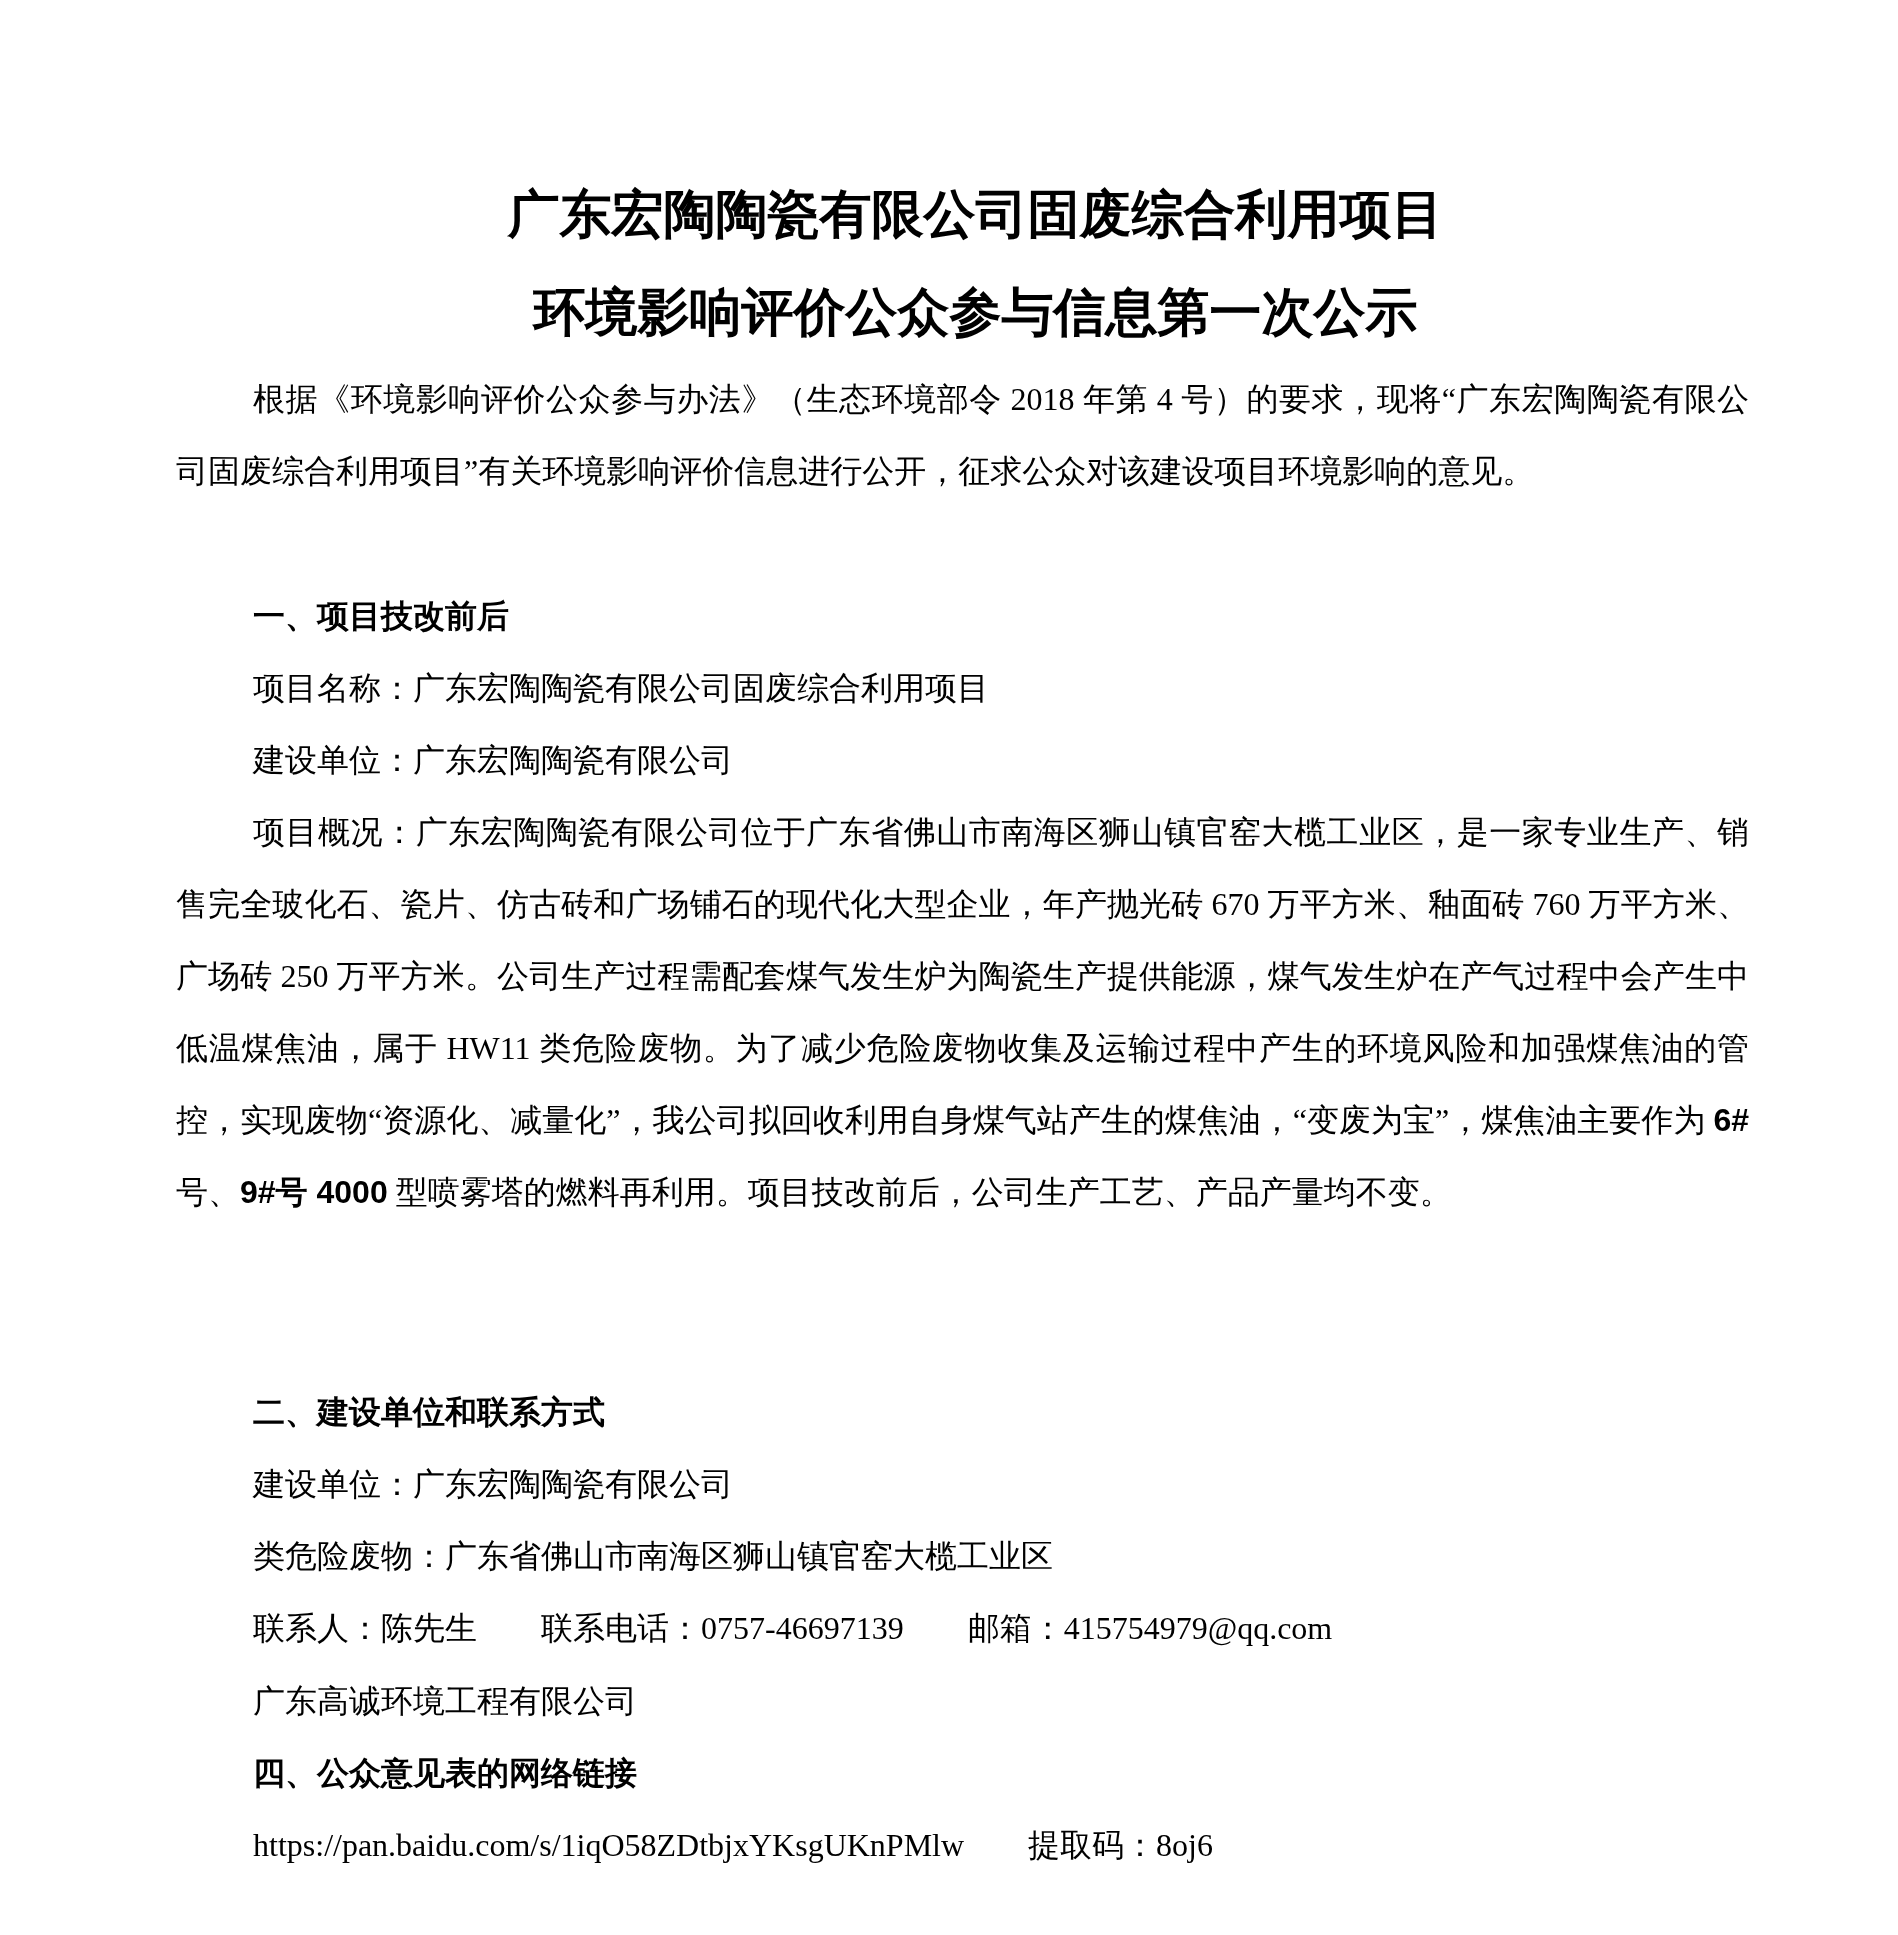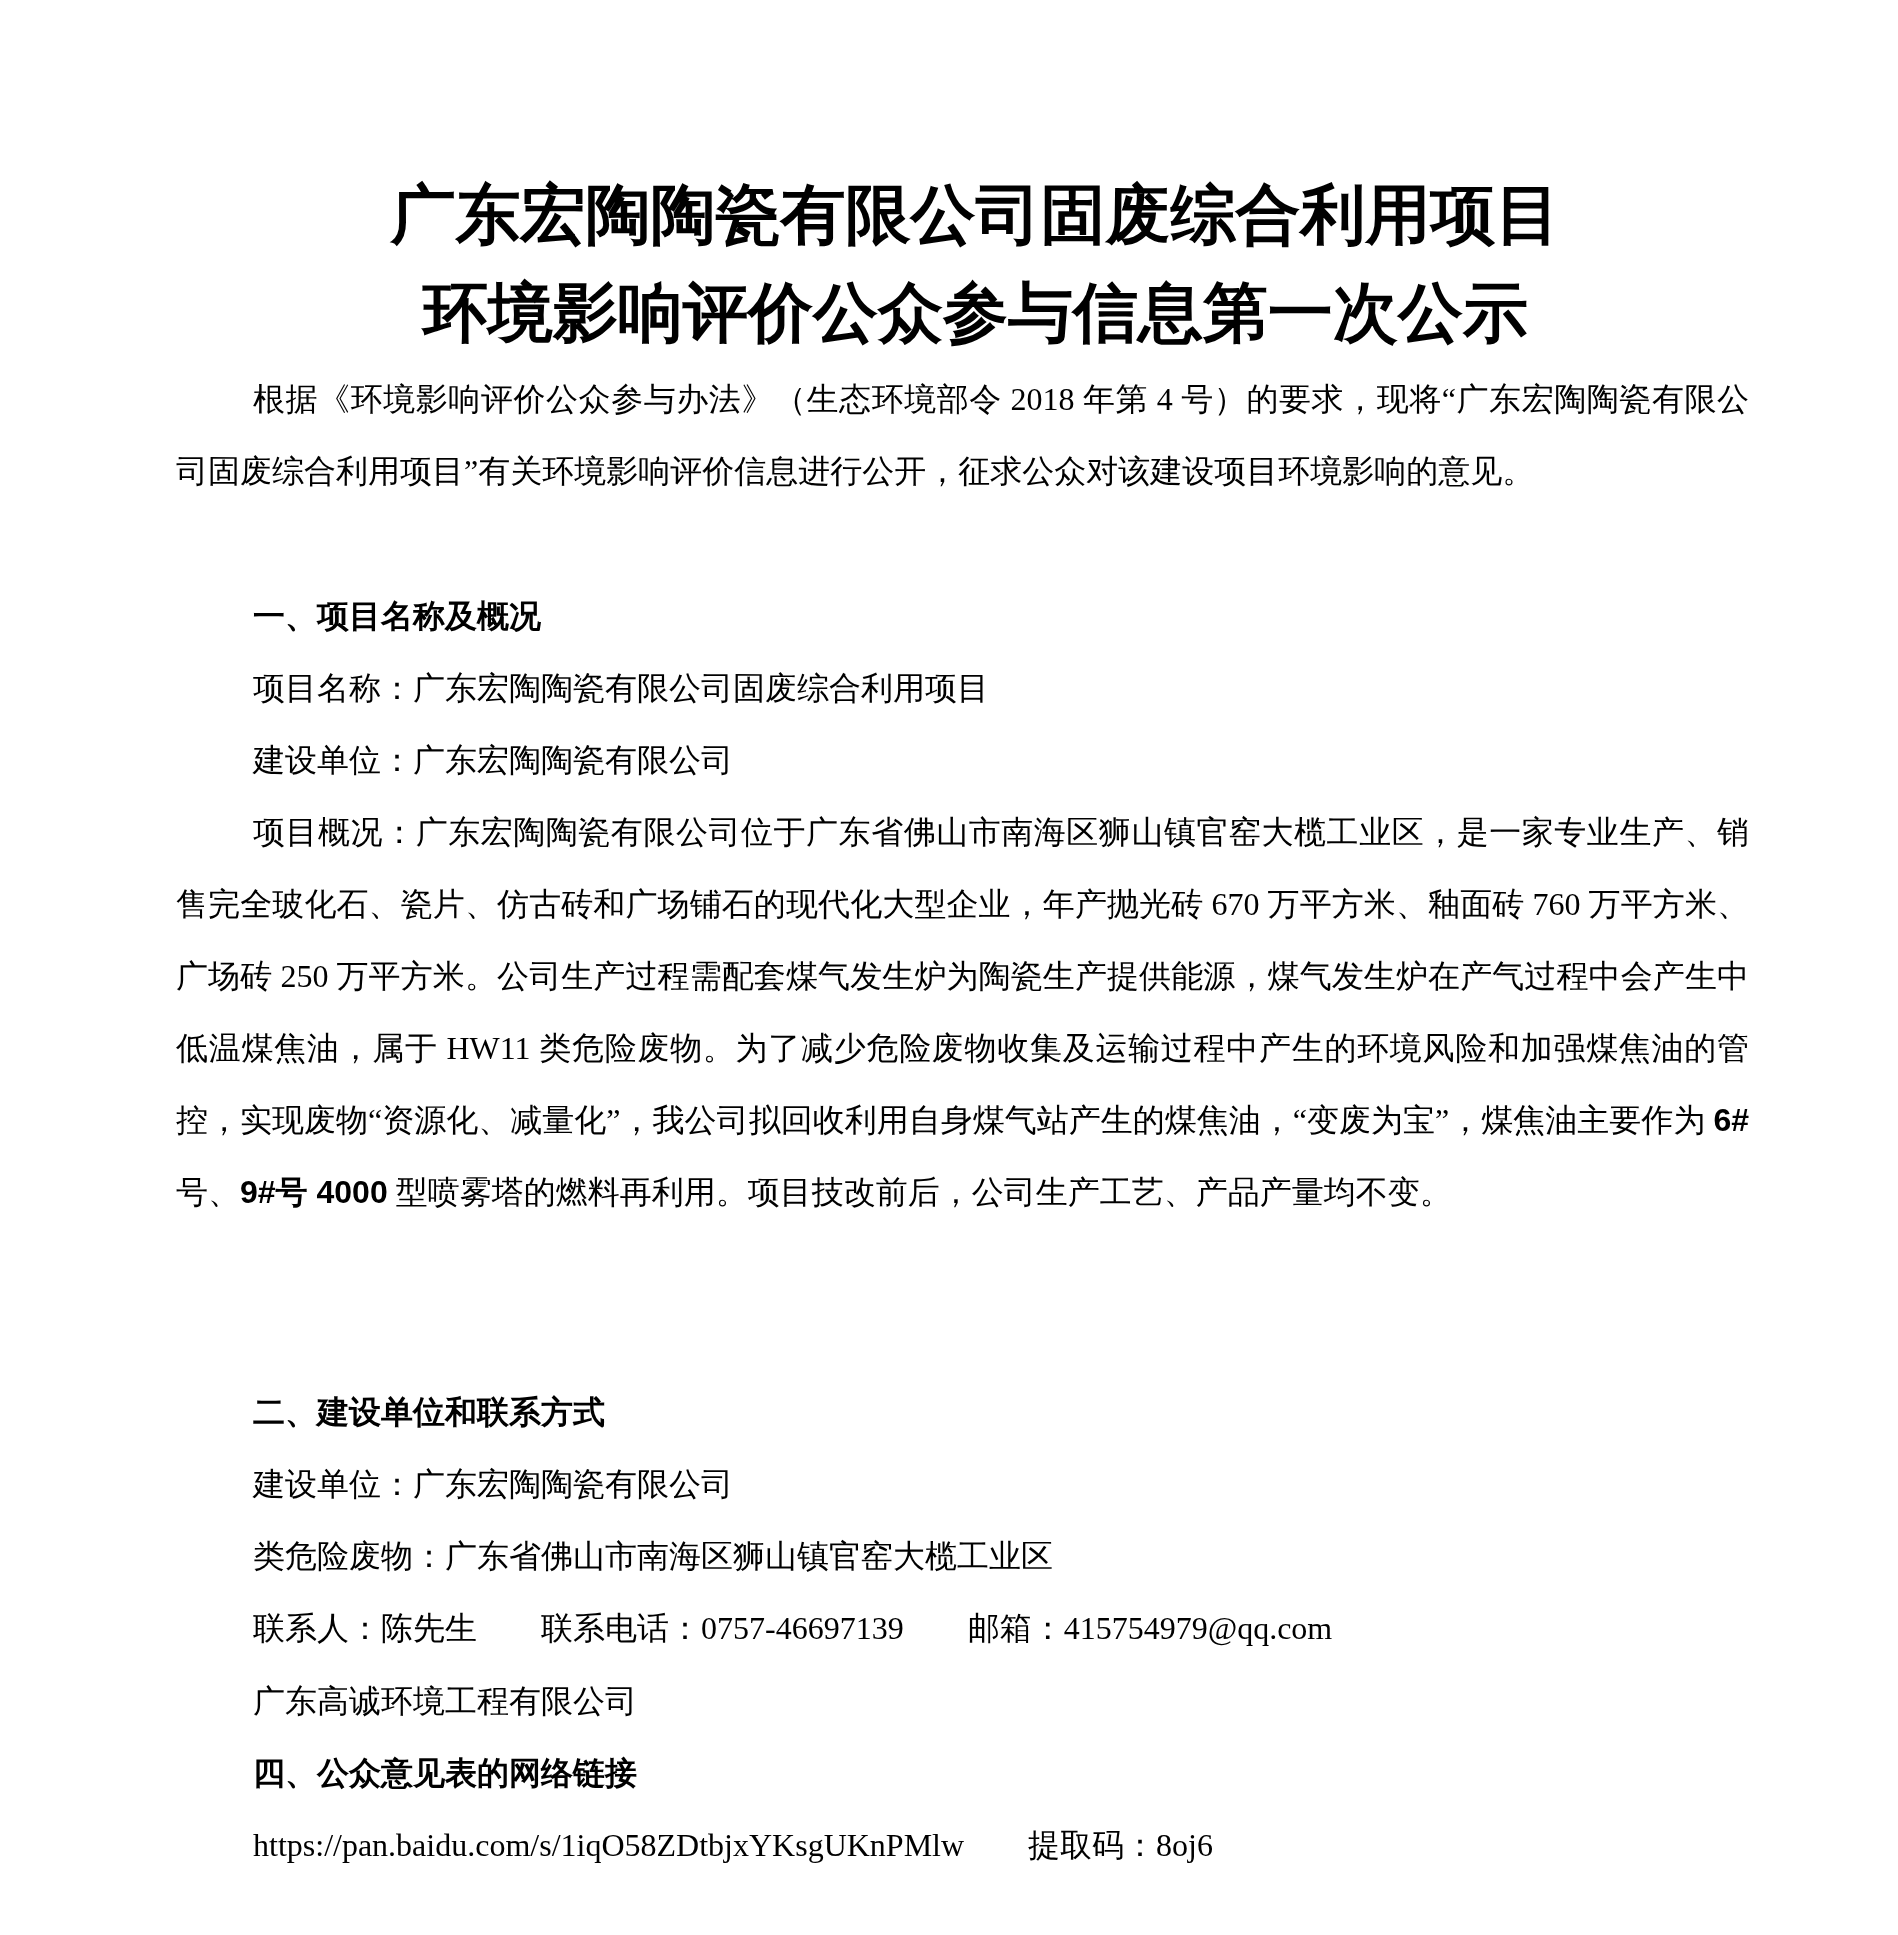--- a/index.html
+++ b/index.html
@@ -20,21 +20,21 @@
     overflow: hidden;
     font-family: "Liberation Serif", "DejaVu Serif", serif;
   }
   .title-block {
     position: absolute;
     left: 189px;
     width: 1573px;
     top: 166px;
     text-align: center;
     font-weight: bold;
-    font-size: 65px;
+    font-size: 52px;
     line-height: 98px;
   }
   .group {
     position: absolute;
     left: 176px;
     width: 1573px;
     font-size: 32px;
     line-height: 72px;
     text-align: justify;
     text-justify: inter-ideograph;
@@ -61,21 +61,21 @@
 
 <div class="page">
   <div class="title-block">
     <div class="title-line">广东宏陶陶瓷有限公司固废综合利用项目</div>
     <div class="title-line">环境影响评价公众参与信息第一次公示</div>
   </div>
   <div class="group" id="g1">
       <p class="para"><span>根据《环境影响评价公众参与办法》（生态环境部令 2018 年第 4 号）的要求，现将“广东宏陶陶瓷有限公司固废综合利用项目”有关环境影响评价信息进行公开，征求公众对该建设项目环境影响的意见。</span></p>
     </div>
   <div class="group" id="g2">
-      <p class="para heading"><span>一、项目名称及概况</span></p>
+      <p class="para heading"><span>一、项目技改前后</span></p>
       <p class="para"><span>项目名称：广东宏陶陶瓷有限公司固废综合利用项目</span></p>
       <p class="para"><span>建设单位：广东宏陶陶瓷有限公司</span></p>
       <p class="para"><span>项目概况：广东宏陶陶瓷有限公司位于广东省佛山市南海区狮山镇官窑大榄工业区，是一家专业生产、销售完全玻化石、瓷片、仿古砖和广场铺石的现代化大型企业，年产抛光砖 670 万平方米、釉面砖 760 万平方米、广场砖 250 万平方米。公司生产过程需配套煤气发生炉为陶瓷生产提供能源，煤气发生炉在产气过程中会产生中低温煤焦油，属于 HW11 类危险废物。为了减少危险废物收集及运输过程中产生的环境风险和加强煤焦油的管控，实现废物“资源化、减量化”，我公司拟回收利用自身煤气站产生的煤焦油，“变废为宝”，煤焦油主要作为 </span><span class="sans">6#</span><span>号、</span><span class="sans">9#号 4000</span><span> 型喷雾塔的燃料再利用。项目技改前后，公司生产工艺、产品产量均不变。</span></p>
     </div>
   <div class="group" id="g3">
       <p class="para heading"><span>二、建设单位和联系方式</span></p>
       <p class="para"><span>建设单位：广东宏陶陶瓷有限公司</span></p>
       <p class="para"><span>类危险废物：广东省佛山市南海区狮山镇官窑大榄工业区</span></p>
       <p class="para"><span>联系人：陈先生</span><span>　　</span><span>联系电话：0757-46697139</span><span>　　</span><span>邮箱：415754979@qq.com</span></p>
     </div>

